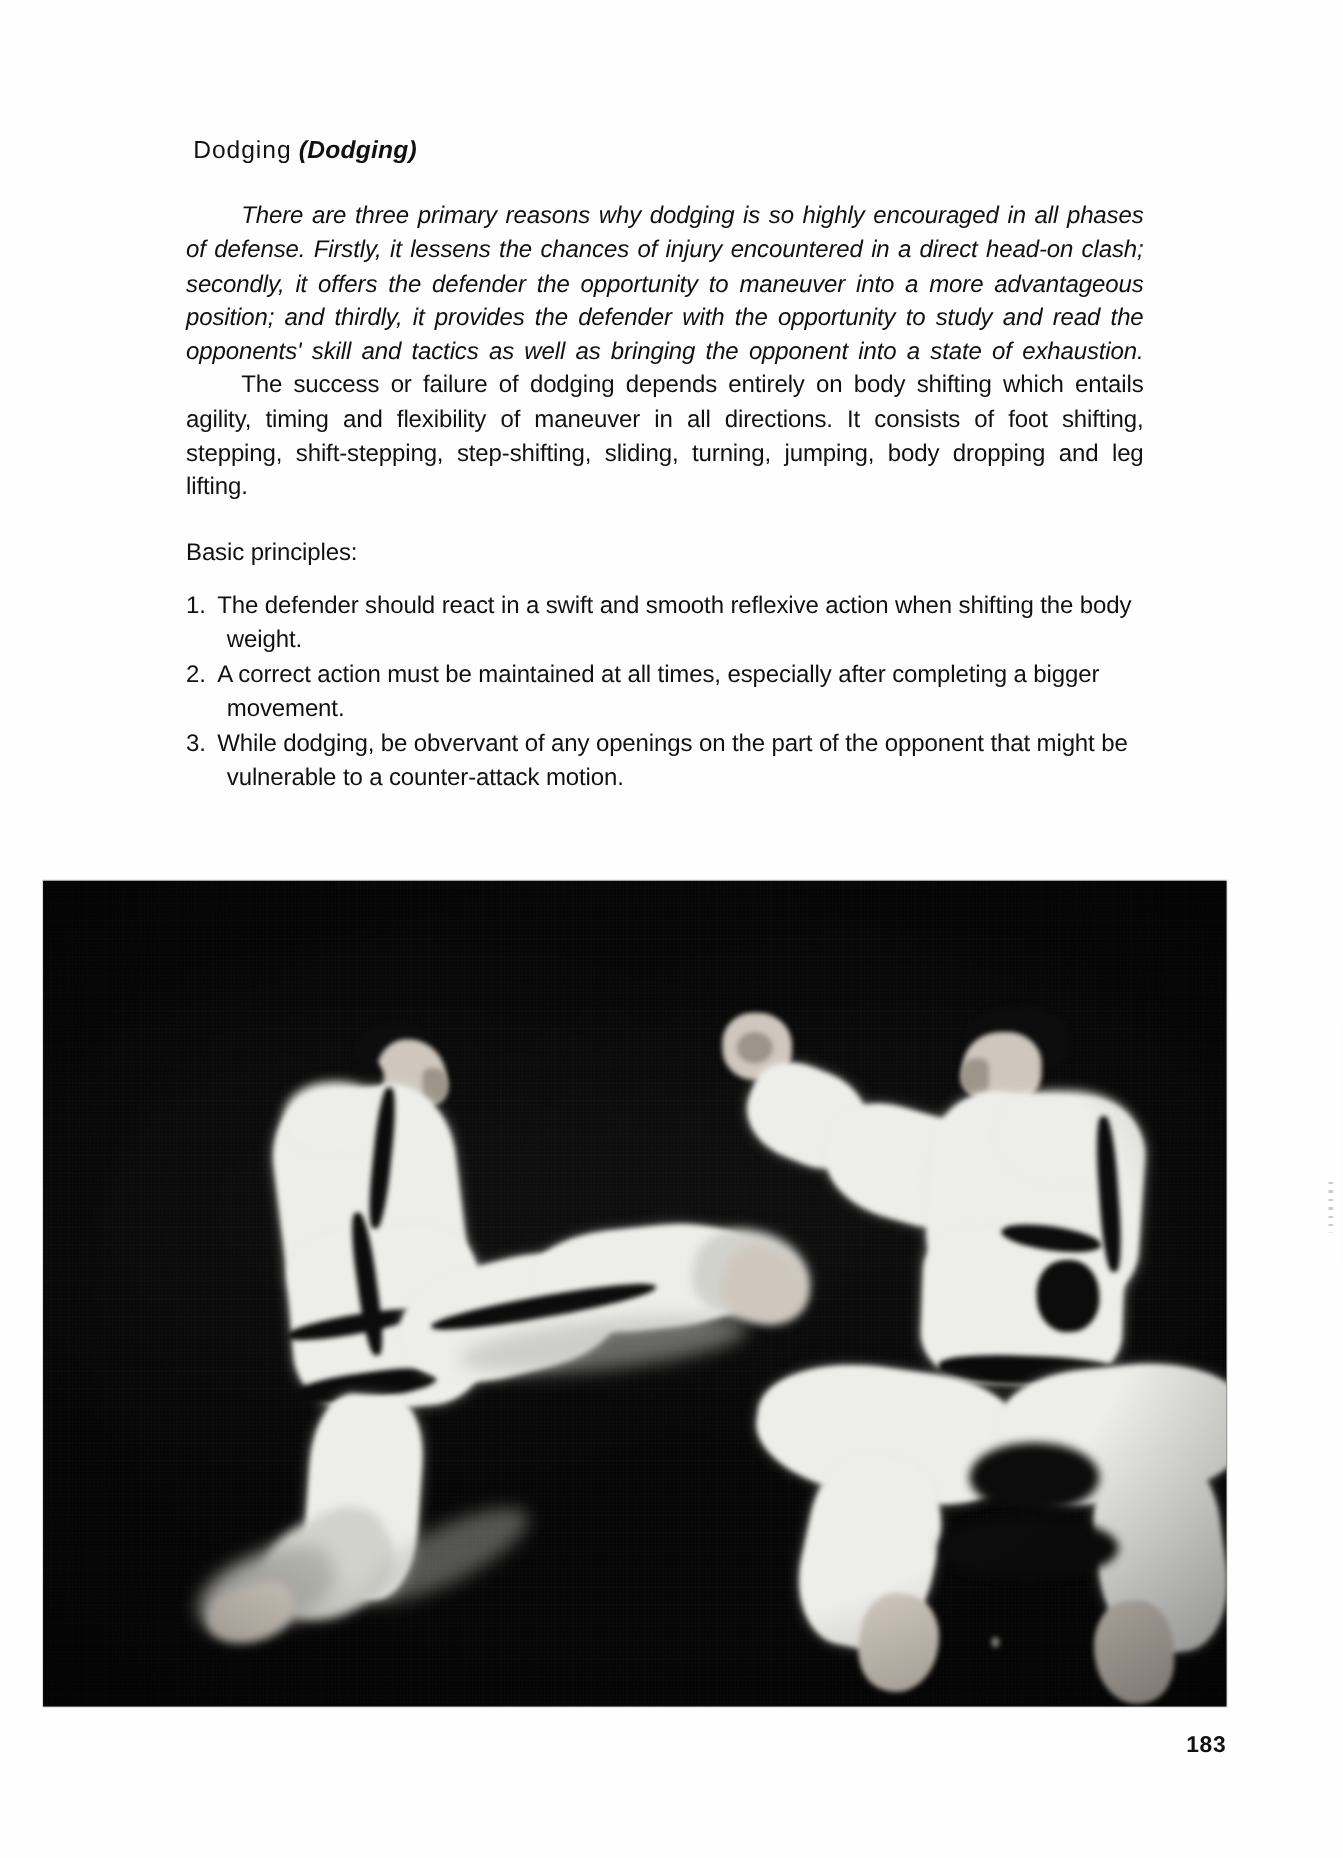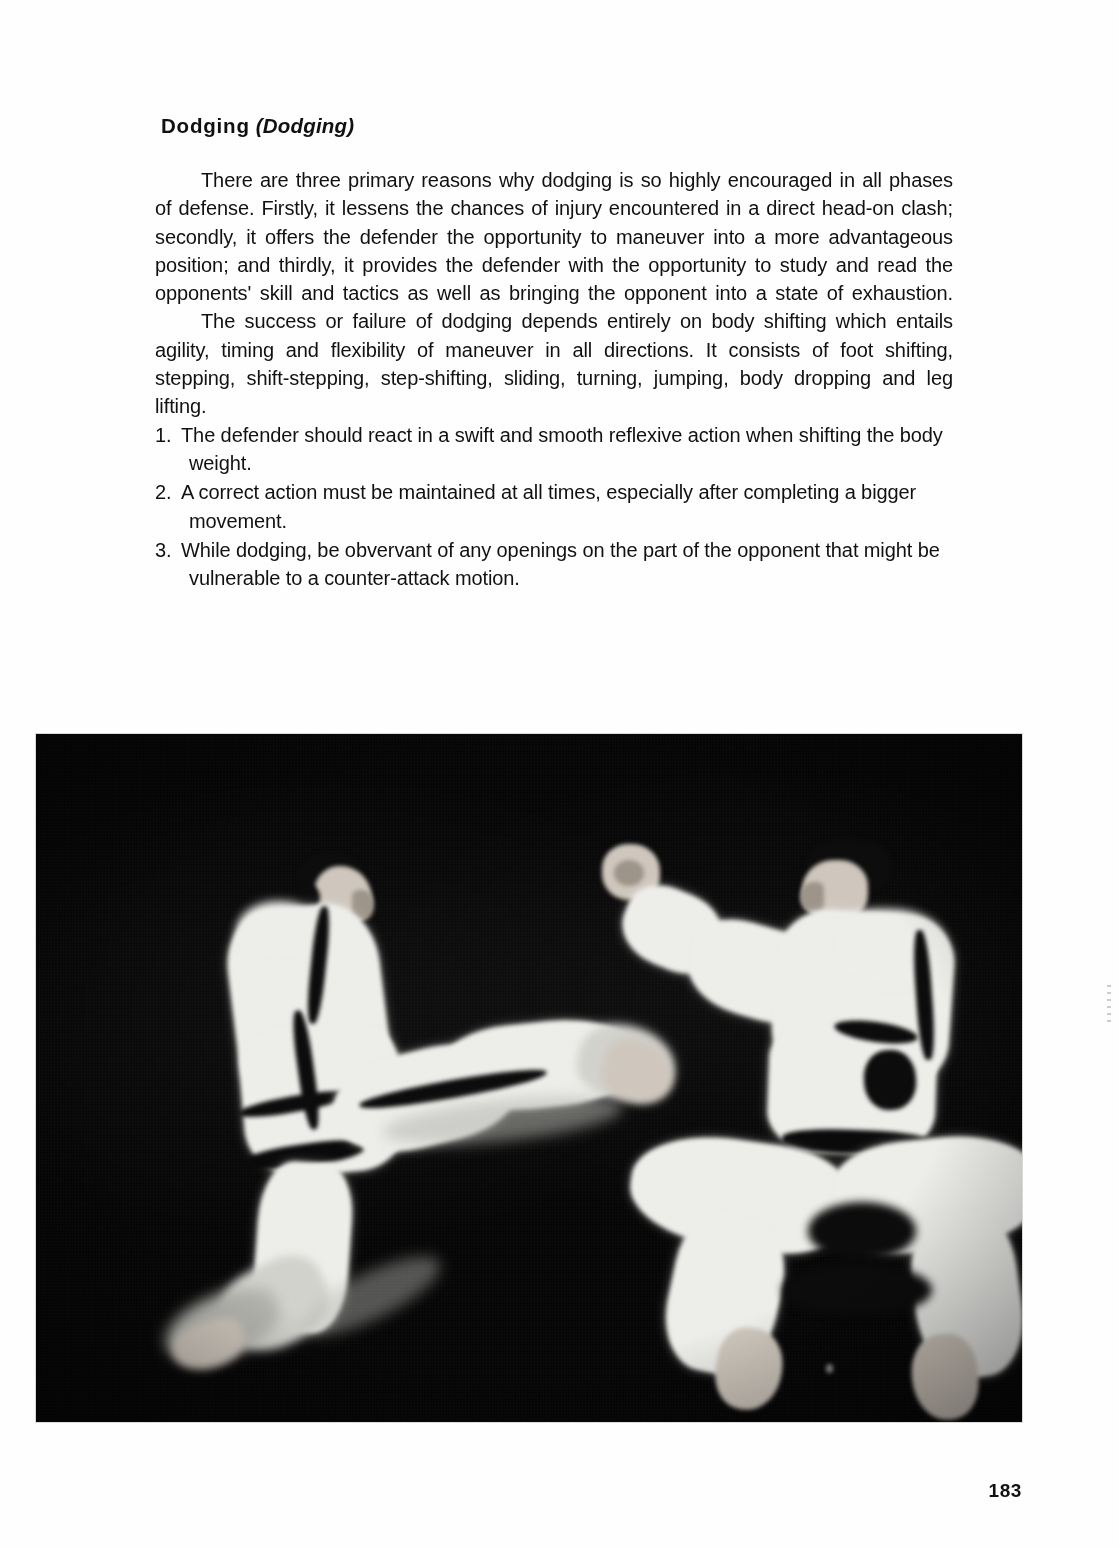--- a/index.html
+++ b/index.html
@@ -32,21 +32,21 @@
   }
 
   .section-heading {
     font-size: 20.5px;
     line-height: 28px;
     letter-spacing: 0.3px;
     margin: 0 0 26px 6px;
     white-space: nowrap;
   }
   .section-heading .main {
-    font-weight: bold;
+    font-weight: normal;
     letter-spacing: 0.8px;
     text-align: right;
   }
   .section-heading .translit {
     font-weight: bold;
     font-style: italic;
     letter-spacing: 0.2px;
   }
 
   .body-para {
@@ -56,21 +56,21 @@
     text-justify: inter-word;
     margin: 0;
     letter-spacing: -0.1px;
     word-spacing: 0.2px;
   }
   .body-para.indent::before {
     content: "";
     display: inline-block;
     width: 46px;
   }
-  .body-para.p1 { text-align-last: justify; }
+  .body-para.p1 { text-align-last: justify; font-style: italic; }
 
   .basic-label {
     font-size: 20px;
     line-height: 28px;
     margin: 26px 0 16px 0;
     letter-spacing: -0.1px;
   }
 
   .principles {
     margin: 0;
@@ -146,21 +146,20 @@
   .blur-hard { filter: blur(7px); }
 
   
   .page-number {
     position: absolute;
     right: 97px;
     top: 1444px;
     font-size: 19px;
     font-weight: bold;
     letter-spacing: 0.6px;
-    margin-top: 36px;
   }
 
   .edge-mark {
     position: absolute;
     right: 8px;
     top: 985px;
     width: 4px;
     height: 42px;
     background: repeating-linear-gradient(180deg, rgba(90,90,90,0.30) 0 2px, rgba(0,0,0,0) 2px 7px);
   }
@@ -172,20 +171,21 @@
 
   <div class="text-col">
 
     <h2 class="section-heading">
       <span class="main">Dodging</span><span>&nbsp;</span><span class="translit">(Dodging)</span>
     </h2>
 
     <p class="body-para indent p1">There are three primary reasons why dodging is so highly encouraged in all phases of defense. Firstly, it lessens the chances of injury encountered in a direct head-on clash; secondly, it offers the defender the opportunity to maneuver into a more advantageous position; and thirdly, it provides the defender with the opportunity to study and read the opponents' skill and tactics as well as bringing the opponent into a state of exhaustion.</p>
     <p class="body-para indent p2">The success or failure of dodging depends entirely on body shifting which entails agility, timing and flexibility of maneuver in all directions. It consists of foot shifting, stepping, shift-stepping, step-shifting, sliding, turning, jumping, body dropping and leg lifting.</p>
 
+    <p class="basic-label">Basic principles:</p>
 
     <ol class="principles">
       <li>
         <span class="num">1.</span>
         <span class="txt">The defender should react in a swift and smooth reflexive action when shifting the body weight.</span>
       </li>
       <li>
         <span class="num">2.</span>
         <span class="txt">A correct action must be maintained at all times, especially after completing a bigger movement.</span>
       </li>

